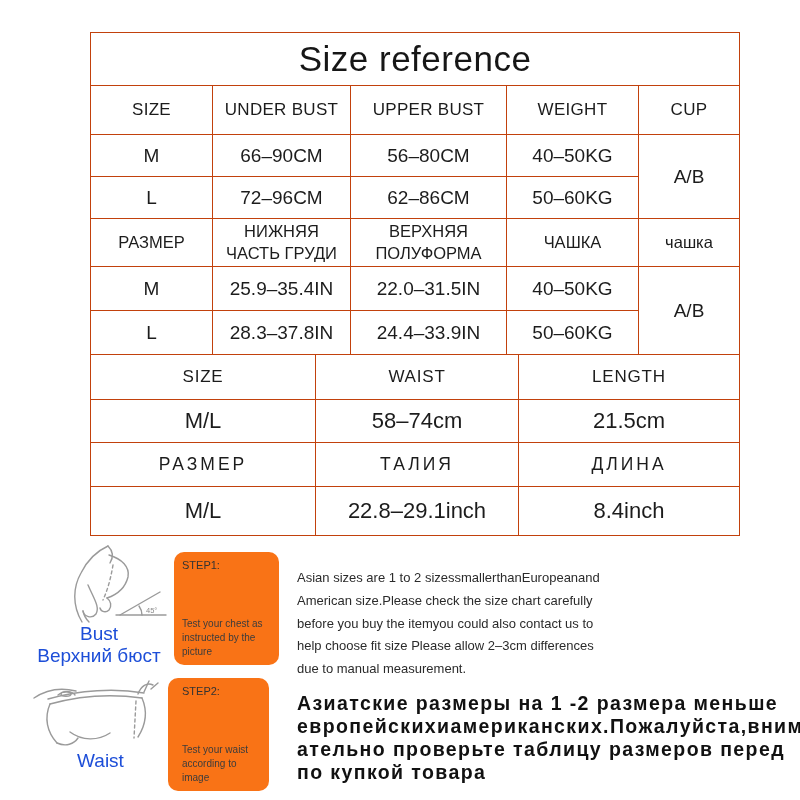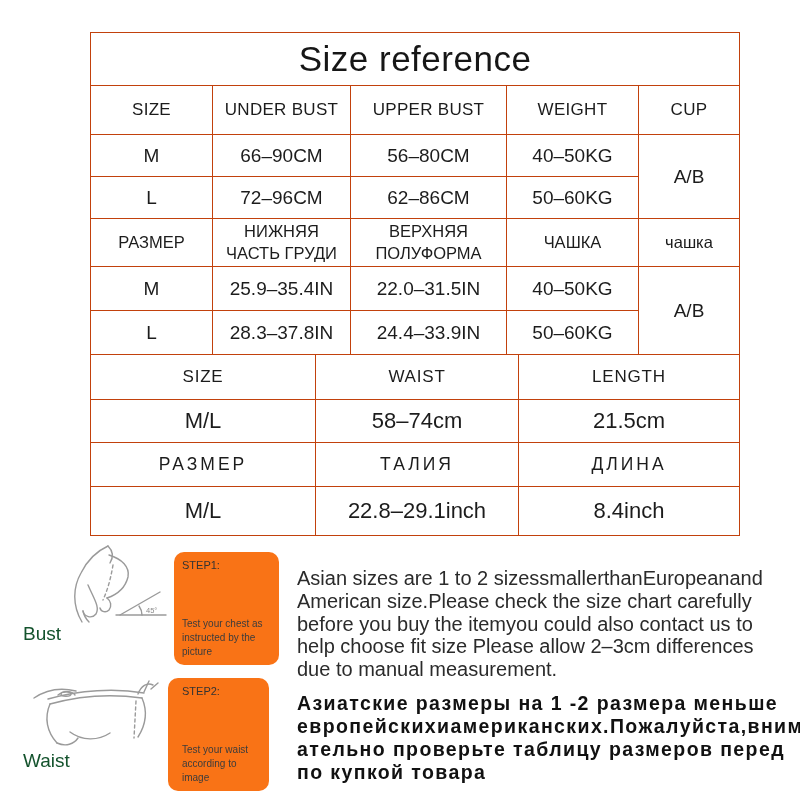--- a/index.html
+++ b/index.html
@@ -17,29 +17,29 @@
   .data td{height:41px;font-size:19px;}
   .ruhdr td{height:47px;font-size:16.5px;line-height:1.3;}
   .datain td{height:43px;font-size:19px;}
   .t2 .hdr2 td{height:44px;font-size:17px;letter-spacing:0.8px;}
   .t2 .data2 td{height:42px;font-size:22px;}
   .t2 .ruhdr2 td{height:43px;font-size:17.5px;letter-spacing:3px;}
   .t2 .datain2 td{height:48px;font-size:22px;}
 
   .fig{position:absolute;text-align:right;}
   .fig svg{display:block;}
-  .fig-label{position:absolute;text-align:left;font-size:19px;line-height:22px;color:#14532d;}
+  .fig-label{position:absolute;text-align:center;font-size:19px;line-height:22px;color:#1d4ed8;}
   .step-box{
     position:absolute;background:#f97316;border-radius:10px;padding:7px 7px 6px 8px;
     color:#3c3c3c;
   }
   .step-title{font-size:11px;margin-bottom:4px;color:#333;}
   .step-text{font-size:10px;line-height:1.4;margin-top:46px;}
 
-  .note-en{position:absolute;left:297px;top:567px;color:#2b2b2b;font-size:20px;line-height:22.8px;white-space:nowrap;}
+  .note-en{position:absolute;left:297px;top:567px;color:#2b2b2b;font-size:13px;line-height:22.8px;white-space:nowrap;}
   .note-ru{position:absolute;left:297px;top:692px;color:#111;font-size:19.5px;line-height:23px;font-weight:bold;letter-spacing:1.4px;white-space:nowrap;}
 </style>
 </head>
 <body>
 
 <div class="page">
 
   <div class="tables">
 
     <table class="t1">
@@ -144,20 +144,21 @@
       <path d="M92,72 A16,16 0 0 0 89,63"></path>
       <text x="96" y="70" font-size="7.5" fill="#8a8a8a" stroke="none">45°</text>
     </svg>
   </div>
   <div class="step-box" style="left:174px;top:552px;width:90px;">
     <div class="step-title">STEP1:</div>
     <div class="step-text">Test your chest as instructed by the picture</div>
   </div>
   <div class="fig-label" style="left:23px;top:623px;width:152px;">
     <div>Bust</div>
+    <div>Верхний бюст</div>
   </div>
 
   <div class="fig" style="left:30px;top:676px;">
     <svg width="135" height="72" viewBox="0 0 135 72" fill="none" stroke="#9a9a9a" stroke-width="1.4" stroke-linecap="round">
       <path d="M4,22 C20,11 34,12 46,15"></path>
       <path d="M28,19 C34,14 42,15 45,19"></path>
       <ellipse cx="36" cy="18" rx="5" ry="2.2"></ellipse>
       <path d="M18,23 C50,14 85,12 114,17"></path>
       <path d="M20,28 C52,19 84,18 112,22"></path>
       <path d="M20,28 C14,42 17,56 27,67"></path>

